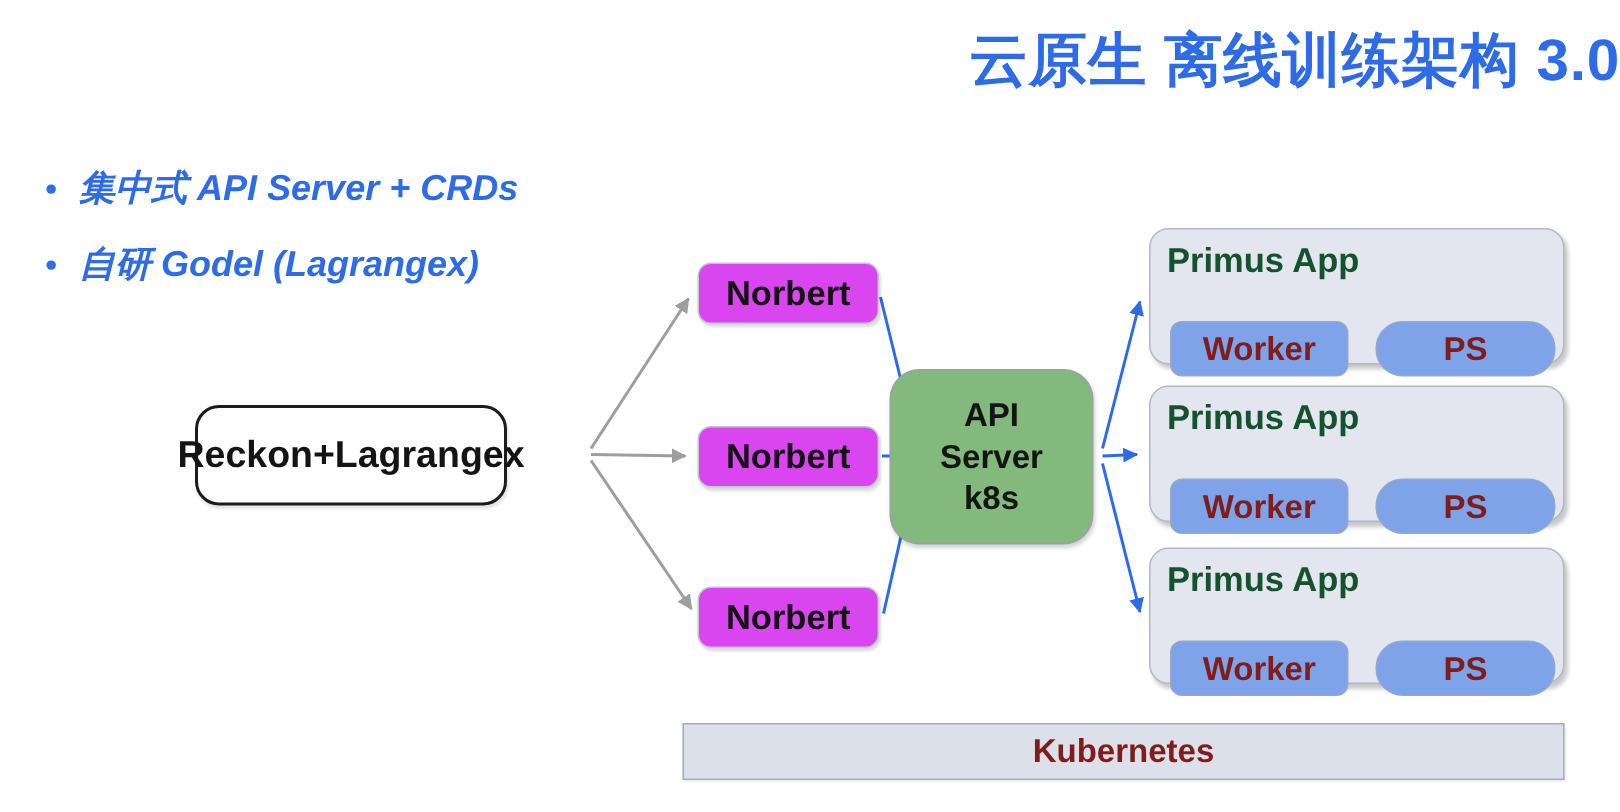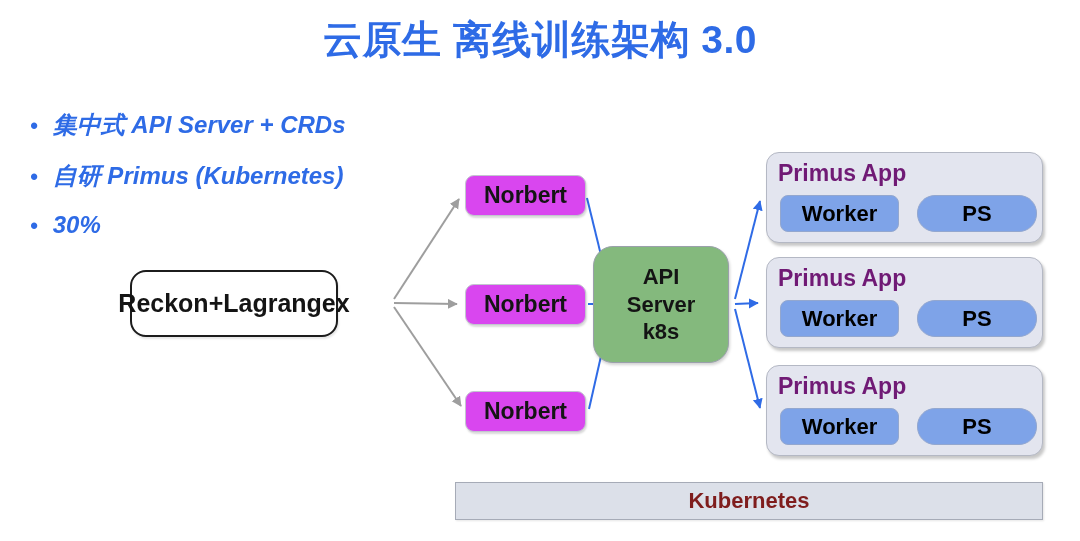--- a/index.html
+++ b/index.html
@@ -11,21 +11,21 @@
     width: 1080px;
     height: 541px;
     background: #ffffff;
     overflow: hidden;
   }
 
   .slide-title {
     position: absolute;
     top: 13px; left: 0;
     width: 100%;
-    text-align: center;
+    text-align: right;
     font-size: 39px;
     font-weight: 700;
     color: #2E6BE6;
     letter-spacing: 0.5px;
   }
 
   .bullets {
     position: absolute;
     left: 30px; top: 109px;
     list-style: none;
@@ -111,37 +111,37 @@
   }
   .primus-1 { top: 152px; }
   .primus-2 { top: 257px; }
   .primus-3 { top: 365px; }
 
   .primus-label {
     position: absolute;
     left: 11px; top: 7px;
     font-size: 23px;
     font-weight: 600;
-    color: #701a75;
+    color: #14532d;
     white-space: nowrap;
   }
 
   .chip {
     position: absolute;
-    top: 42px;
+    top: 61px;
     height: 37px;
     background: #7EA3E8;
     border: 1px solid #93a7cf;
     border-radius: 8px;
     display: flex;
     align-items: center;
     justify-content: center;
     font-size: 22px;
     font-weight: 600;
-    color: #000000;
+    color: #7f1d1d;
   }
   .chip-worker { left: 13px; width: 119px; }
   .chip-ps { left: 150px; width: 120px; border-radius: 18px; }
 
   .kbar {
     position: absolute;
     left: 455px; top: 482px;
     width: 588px; height: 38px;
     background: #DCE0E9;
     border: 1px solid #a6abb7;
@@ -156,22 +156,21 @@
 </style>
 </head>
 <body>
 
 <div class="slide">
 
   <div class="slide-title">云原生 离线训练架构 3.0</div>
 
   <ul class="bullets">
     <li>集中式 API Server + CRDs</li>
-    <li>自研 Primus (Kubernetes)</li>
-    <li>30%</li>
+    <li>自研 Godel (Lagrangex)</li>
   </ul>
 
   <svg class="arrow-layer" viewBox="0 0 1080 541" xmlns="http://www.w3.org/2000/svg">
     <defs>
       <marker id="head-gray" markerWidth="6" markerHeight="6" refX="4.6" refY="2.5" orient="auto">
         <path d="M0,0 L5,2.5 L0,5 Z" fill="#9E9E9E"></path>
       </marker>
       <marker id="head-blue" markerWidth="6" markerHeight="6" refX="4.6" refY="2.5" orient="auto">
         <path d="M0,0 L5,2.5 L0,5 Z" fill="#2F6BE6"></path>
       </marker>

